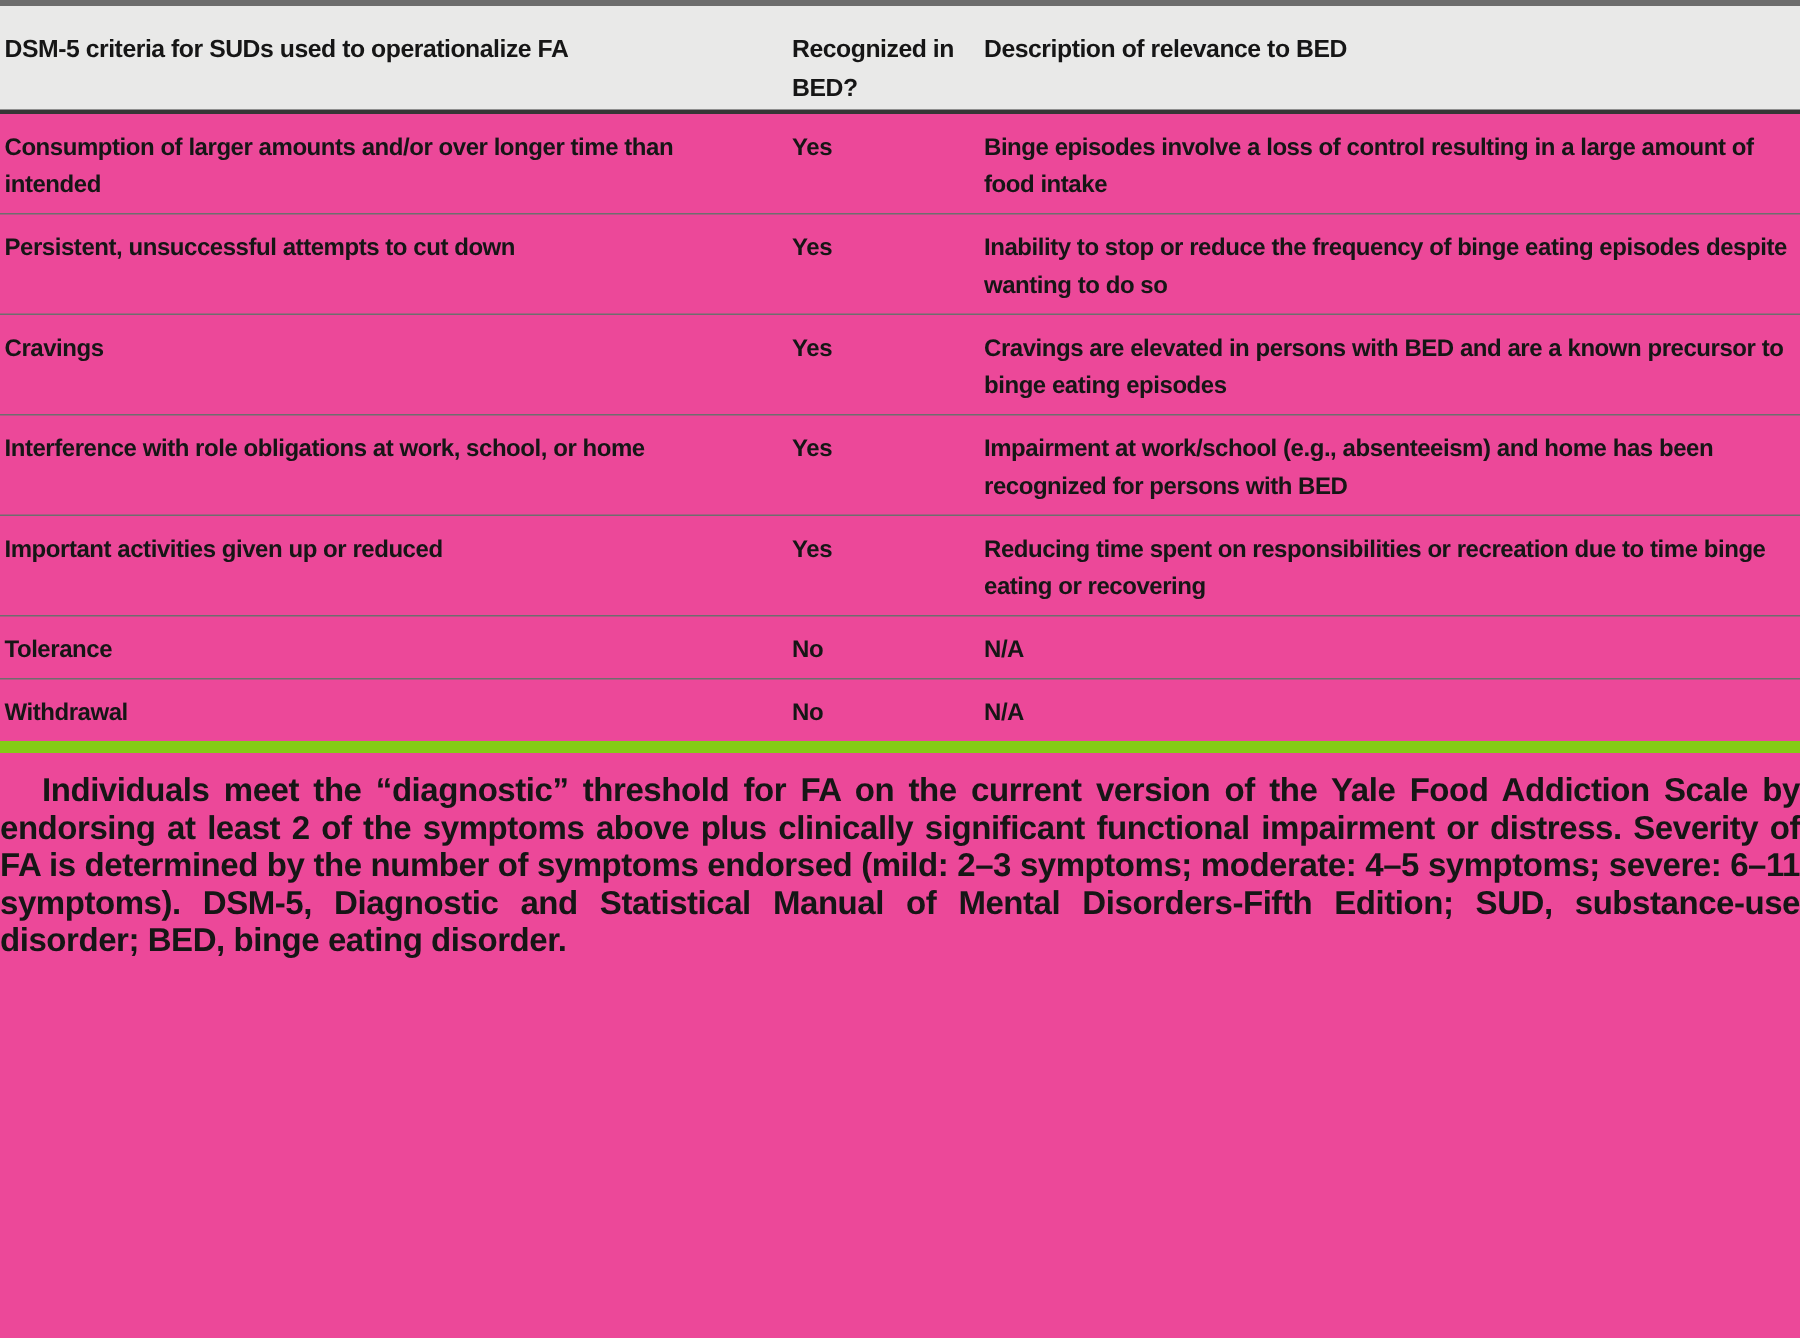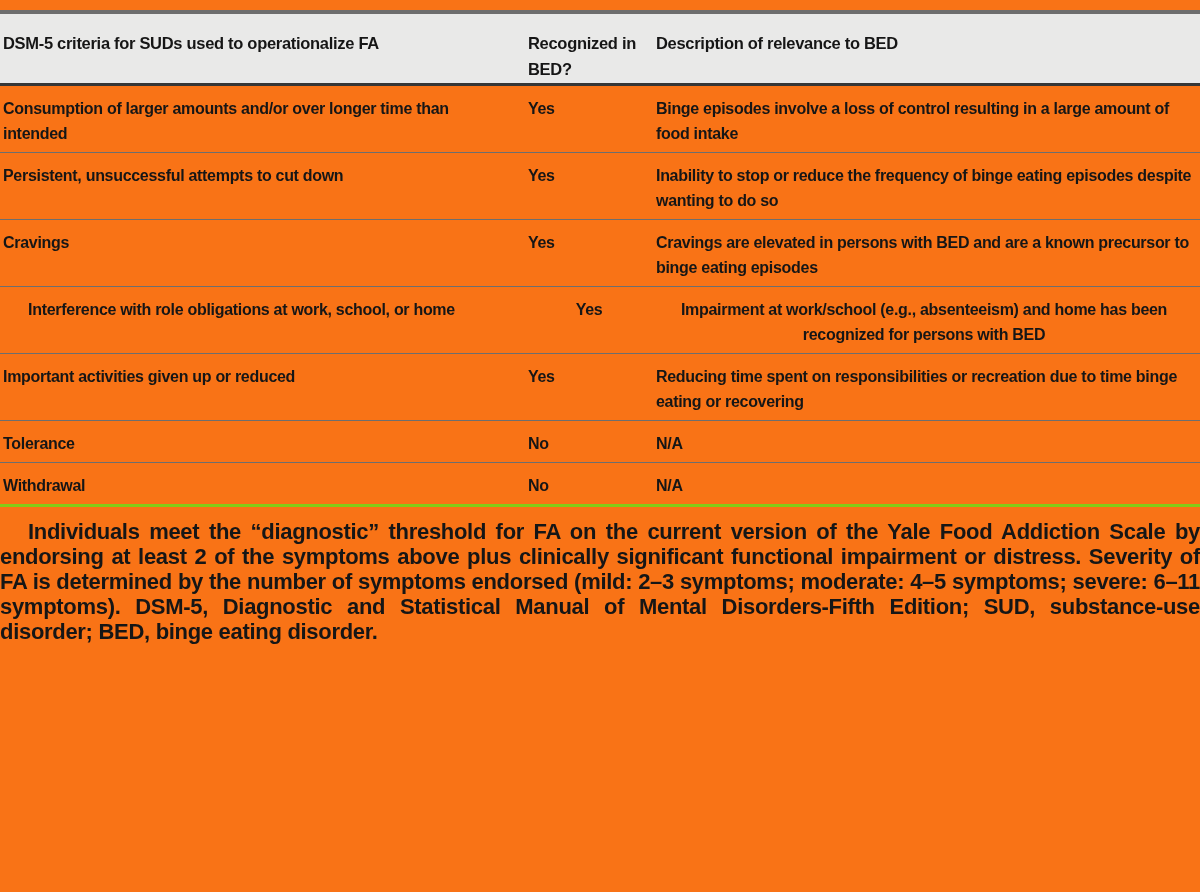--- a/index.html
+++ b/index.html
@@ -1,25 +1,24 @@
 <!DOCTYPE html>
 <html><head>
 <meta charset="utf-8">
 <style>
   * { margin: 0; padding: 0; box-sizing: border-box; }
   html, body { background: #ffffff; }
   .page {
     width: 1200px;
     height: 892px;
-    background: #f97316;
+    background: #ec4899;
     position: relative;
     font-family: "Liberation Sans", sans-serif;
     font-weight: bold;
     color: #161616;
-    padding-top: 10px;
     overflow: hidden;
   }
   .top-rule {
     height: 4px;
     background: #6d6d6d;
     width: 1200px;
   }
   table.criteria {
     width: 1200px;
     border-collapse: collapse;
@@ -44,29 +43,29 @@
   th.h2 { padding-left: 18px; padding-right: 14px; }
   th.h3 { padding-left: 0; padding-right: 8px; }
   tbody td {
     vertical-align: top;
     padding-top: 10px;
     padding-bottom: 6px;
     line-height: 25px;
     margin-top: 40px;
   }
   tbody tr + tr td { border-top: 1.5px solid #6e6e6e; }
-  tbody tr:last-child td { border-bottom: 3px solid #84cc16; }
+  tbody tr:last-child td { border-bottom: 8px solid #84cc16; }
   td.c1 { padding-left: 3px; padding-right: 30px; }
   td.c2 { padding-left: 18px; padding-right: 6px; }
   td.c3 { padding-left: 0; padding-right: 8px; }
   tr.r1  { height: 68px; }
   tr.r2  { height: 61px; }
   tr.r3  { height: 62px; }
   tr.r4  { height: 61px; }
-  tr.r5  { height: 62px; text-align: center; }
+  tr.r5  { height: 62px; }
   tr.r6  { height: 61px; }
   tr.r7  { height: 62px; }
   tr.r8  { height: 58px; }
   tr.r9  { height: 69px; }
   tr.r10 { height: 36px; }
   tr.r11 { height: 40px; }
   .footnote {
     margin-top: 12px;
     width: 1200px;
     font-size: 22px;

